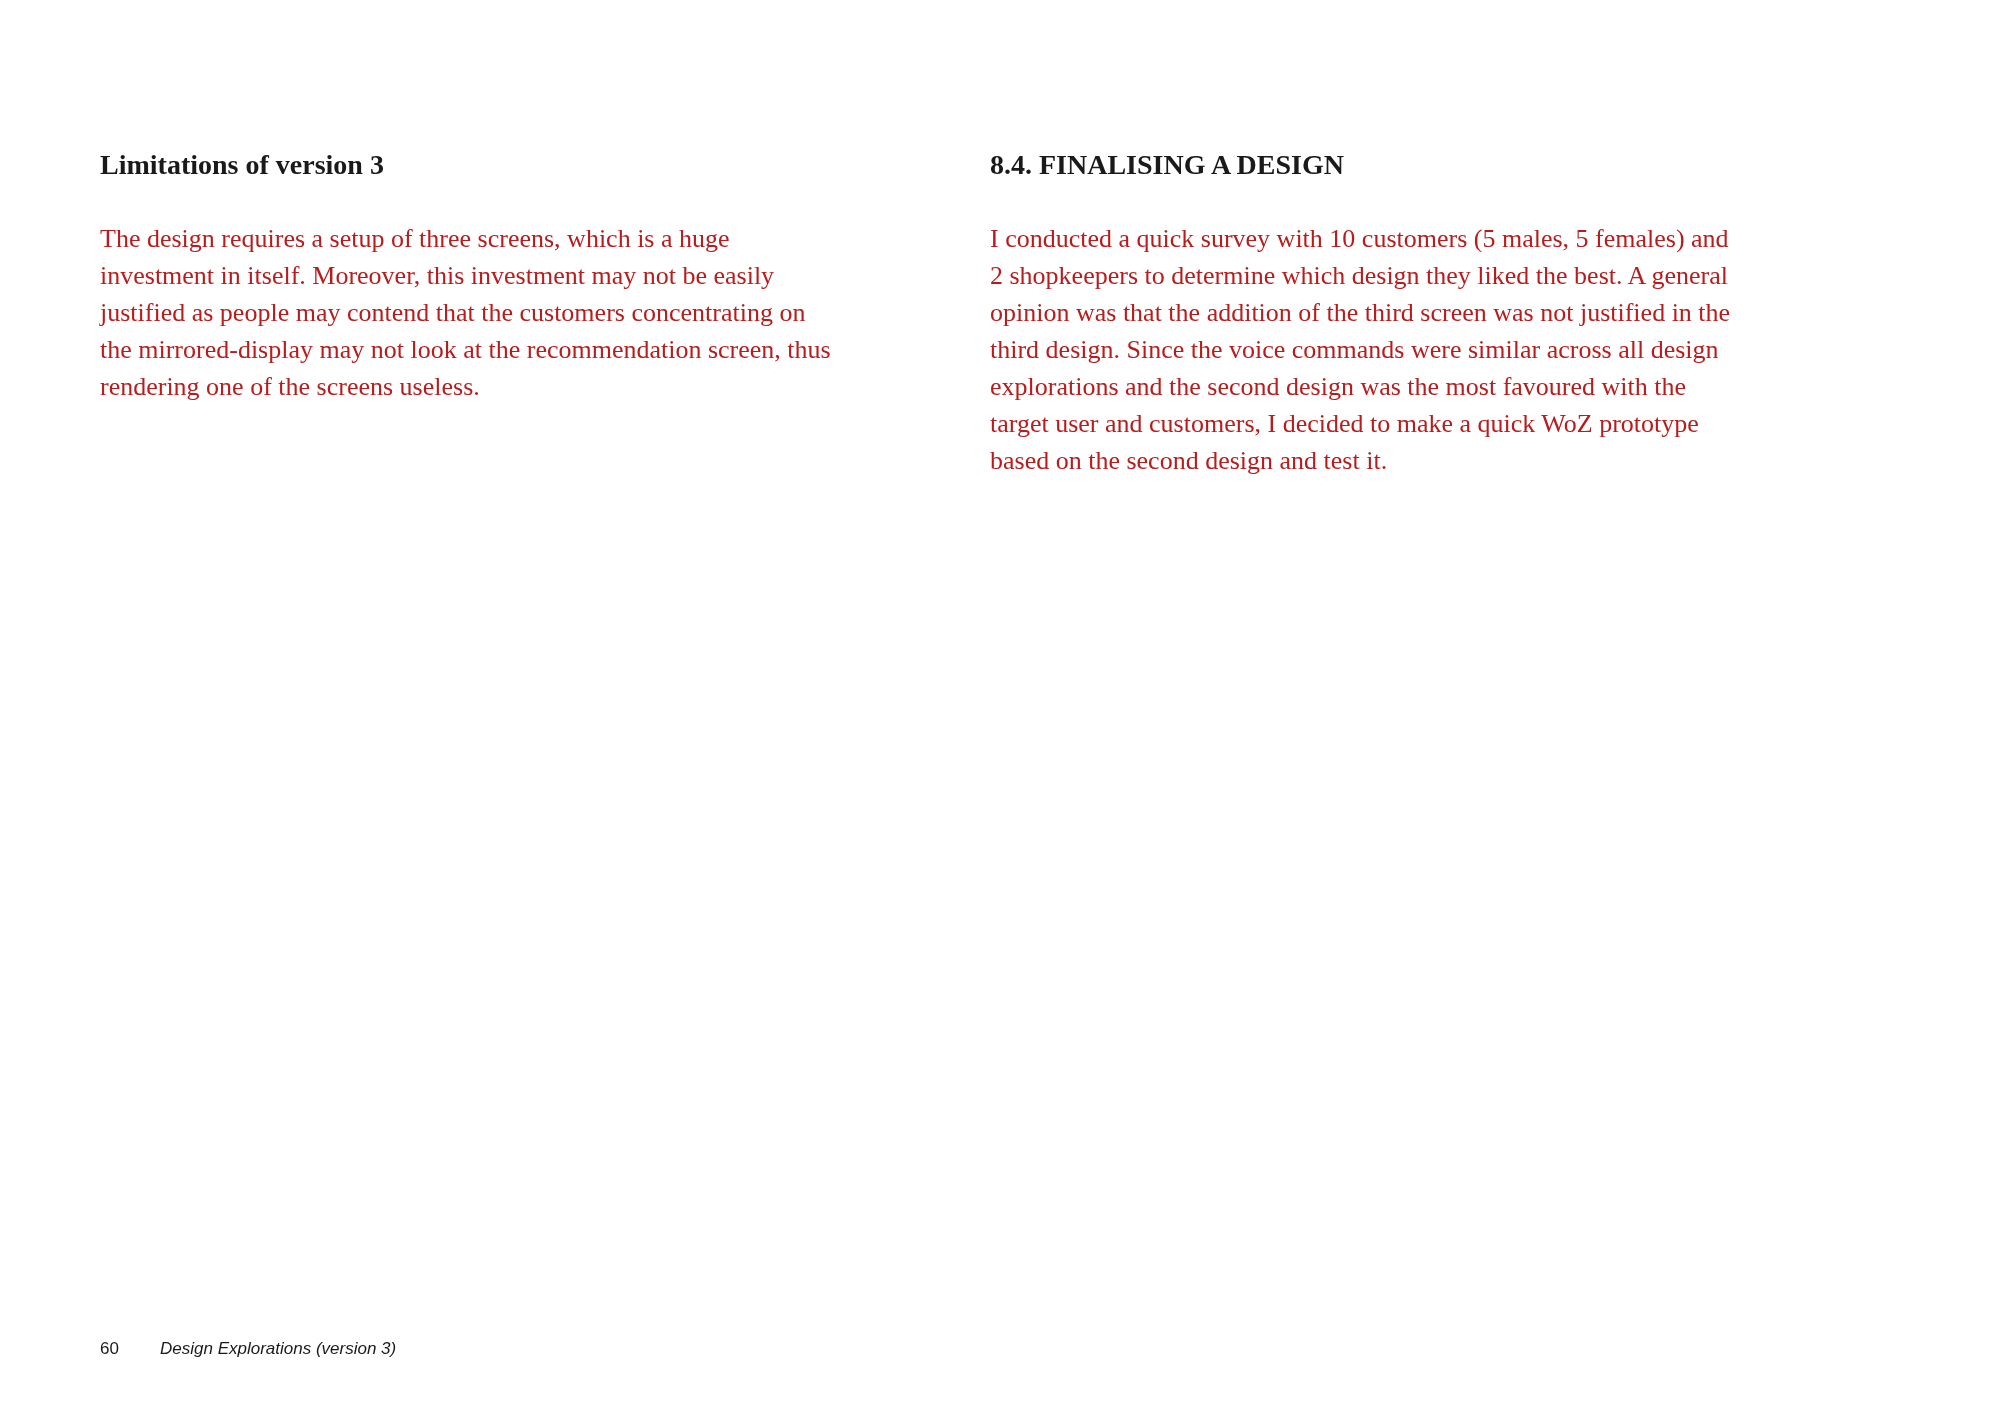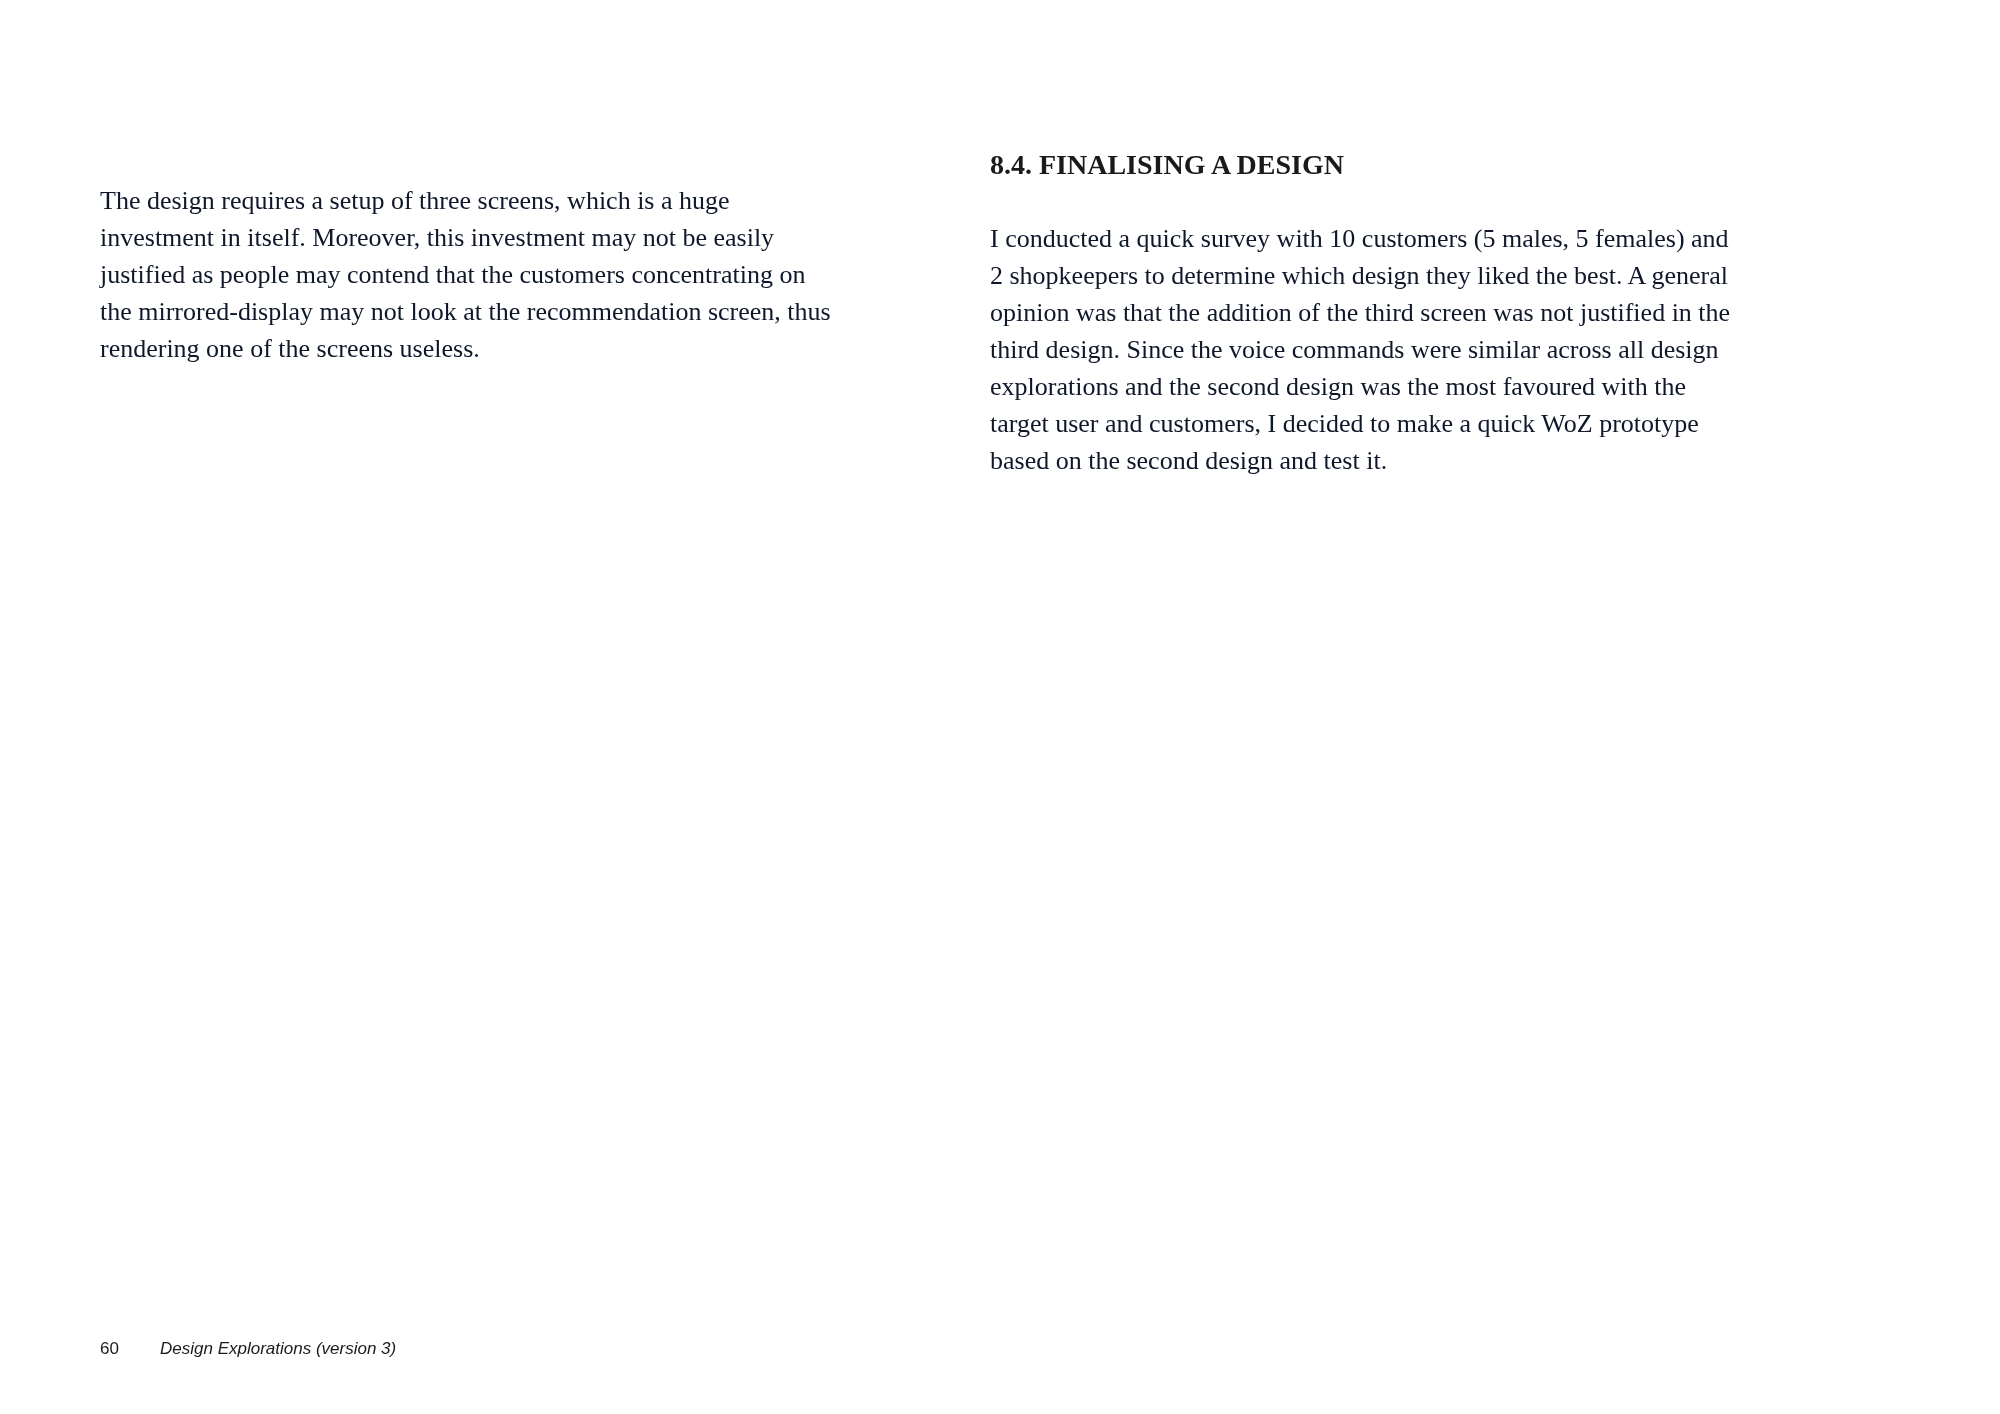--- a/index.html
+++ b/index.html
@@ -28,21 +28,21 @@
     font-weight: 700;
     font-size: 28px;
     line-height: 38px;
     color: #1a1a1a;
   }
   .col p {
     margin: 36px 0 0 0;
     font-family: "Liberation Serif", serif;
     font-size: 26px;
     line-height: 37px;
-    color: #0f172a;
+    color: #b91c1c;
     white-space: pre-line;
   }
   .footer {
     position: absolute;
     left: 100px;
     top: 1338px;
     font-family: "Liberation Sans", sans-serif;
     font-size: 17px;
     line-height: 22px;
     color: #1a1a1a;
@@ -57,20 +57,21 @@
     font-weight: 400;
     font-style: italic;
   }
 </style>
 </head>
 <body>
 
 <div class="page">
 
   <section class="col col-left">
+    <h2>Limitations of version 3</h2>
     <p>The design requires a setup of three screens, which is a huge
 investment in itself. Moreover, this investment may not be easily
 justified as people may contend that the customers concentrating on
 the mirrored-display may not look at the recommendation screen, thus
 rendering one of the screens useless.</p>
   </section>
 
   <section class="col col-right">
     <h2>8.4. FINALISING A DESIGN</h2>
     <p>I conducted a quick survey with 10 customers (5 males, 5 females) and

